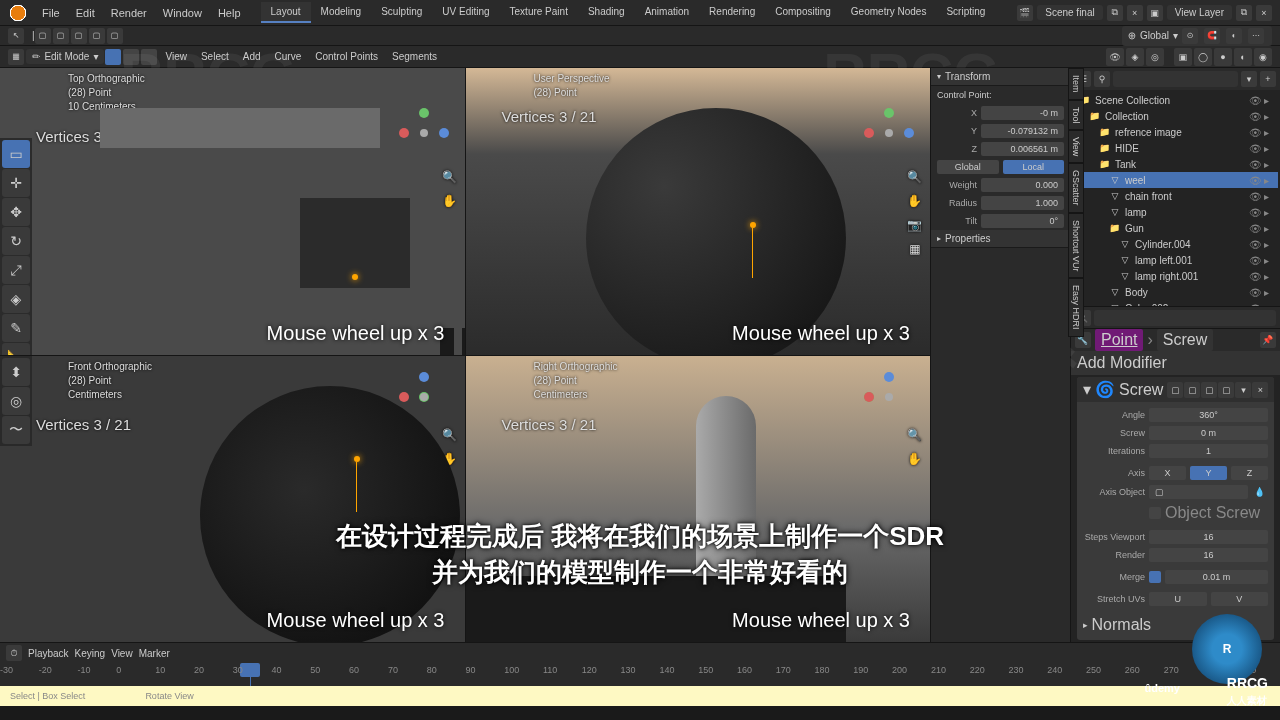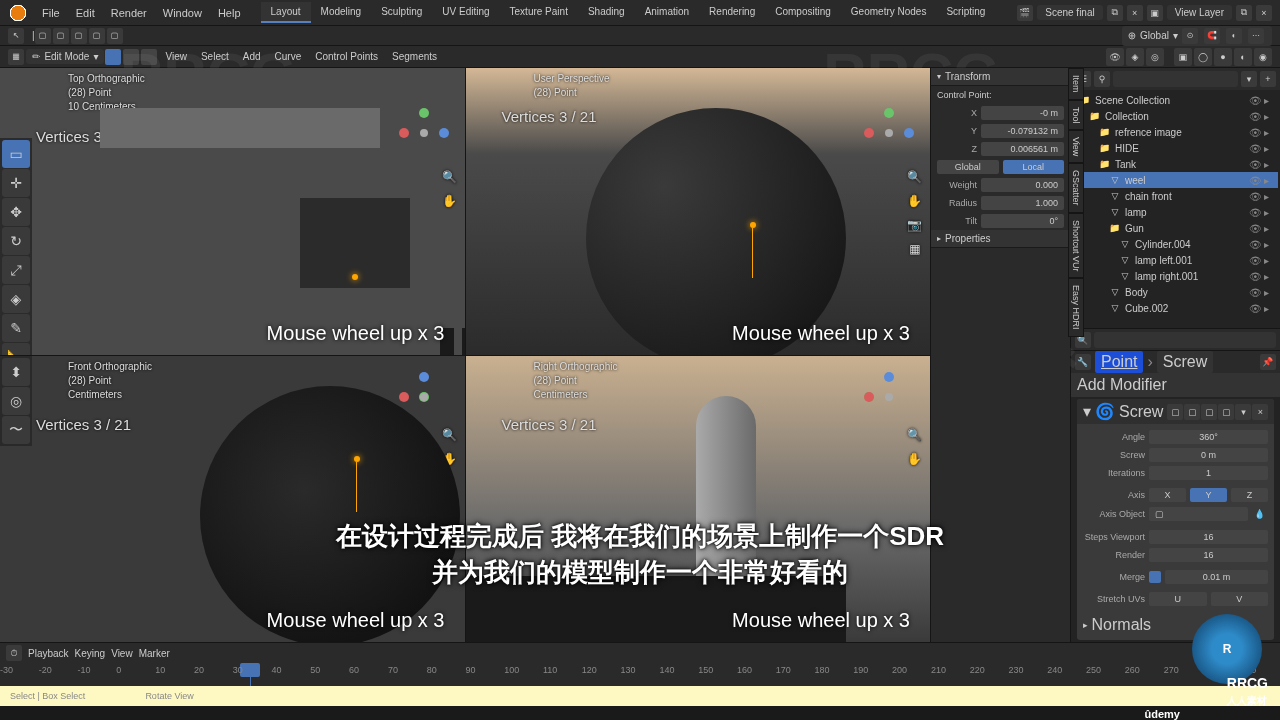--- a/index.html
+++ b/index.html
@@ -104,21 +104,21 @@
 
 
 .status-bar { height: 20px; background: #fef9c3; display: flex; align-items: center; padding: 0 10px; font-size: 9px; color: #888; }
 
 
 .subtitle-cn { position: absolute; left: 50%; transform: translateX(-50%); bottom: 130px; font-size: 26px; color: #fff; font-weight: bold; text-shadow: 0 0 6px #000, 0 0 3px #000; text-align: center; line-height: 36px; }
 .subtitle-en { position: absolute; left: 50%; transform: translateX(-50%); bottom: 52px; font-size: 24px; color: #fff; font-weight: 500; text-shadow: 0 0 6px #000, 0 0 3px #000; text-align: center; line-height: 32px; font-family: Georgia, serif; }
 .watermark { position: absolute; color: rgba(200,200,200,0.08); font-size: 60px; font-weight: bold; pointer-events: none; }
 .rrcg-logo { position: absolute; right: 18px; bottom: 36px; width: 70px; height: 70px; background: radial-gradient(circle, #2e8bc9 30%, #1a5a8a 70%); border-radius: 50%; display: flex; align-items: center; justify-content: center; font-size: 12px; color: #fff; font-weight: bold; }
 .rrcg-text { position: absolute; right: 12px; bottom: 12px; font-size: 14px; color: #fff; font-weight: bold; }
-.udemy-logo { position: absolute; right: 100px; bottom: 0; font-size: 11px; color: #fff; font-weight: bold; }
+.udemy-logo { position: absolute; right: 100px; bottom: 26px; font-size: 11px; color: #fff; font-weight: bold; }
 </style>
 </head>
 <body>
 
 <div class="watermark" style="top:40px;left:120px;">RRCG</div>
 <div class="watermark" style="top:40px;right:280px;">RRCG</div>
 <div class="watermark" style="top:280px;left:360px;">RRCG</div>
 <div class="watermark" style="bottom:140px;left:80px;">人人素</div>
 <div class="watermark" style="top:300px;right:200px;">人人素</div>
 
@@ -480,21 +480,21 @@
         </div>
     </div>
     <div class="out-header" style="border-top:1px solid #151515;">
       <span class="icon-btn">🔍</span>
       <div class="out-search"></div>
     </div>
 
     <div class="properties">
       <div class="prop-tabs-header">
         <span class="icon-btn">🔧</span>
-        <span style="padding:2px 6px;background:#1d4ed8;border-radius:2px;text-decoration:underline;">Point</span>
+        <span style="padding:2px 6px;background:#701a75;border-radius:2px;text-decoration:underline;">Point</span>
         <span style="color:#888;">›</span>
         <span style="padding:2px 6px;background:#333;border-radius:2px;">Screw</span>
         <span style="margin-left:auto;" class="icon-btn">📌</span>
       </div>
       <div class="mod-header">Add Modifier</div>
 
       <div class="mod-item">
         <div class="mod-item-header">
           <span>▾</span>
           <span>🌀</span>
@@ -525,20 +525,25 @@
           <div class="mod-row">
               <span class="mod-label">Axis</span>
             <span class="axis-btn">X</span>
             <span class="axis-btn active">Y</span>
             <span class="axis-btn">Z</span>
           </div>
           <div class="mod-row">
               <span class="mod-label">Axis Object</span>
               <span class="mod-input" style="text-align:left;">▢</span>
               <span class="icon-btn">💧</span>
+            </div>
+          <div class="mod-row">
+              <span class="mod-label"></span>
+              <span class="checkbox"></span>
+              <span style="flex:1;color:#888;">Object Screw</span>
             </div>
           <div style="height:4px;"></div>
           <div class="mod-row">
               <span class="mod-label">Steps Viewport</span>
               <span class="mod-input">16</span>
             </div>
           <div class="mod-row">
               <span class="mod-label">Render</span>
               <span class="mod-input">16</span>
             </div>

